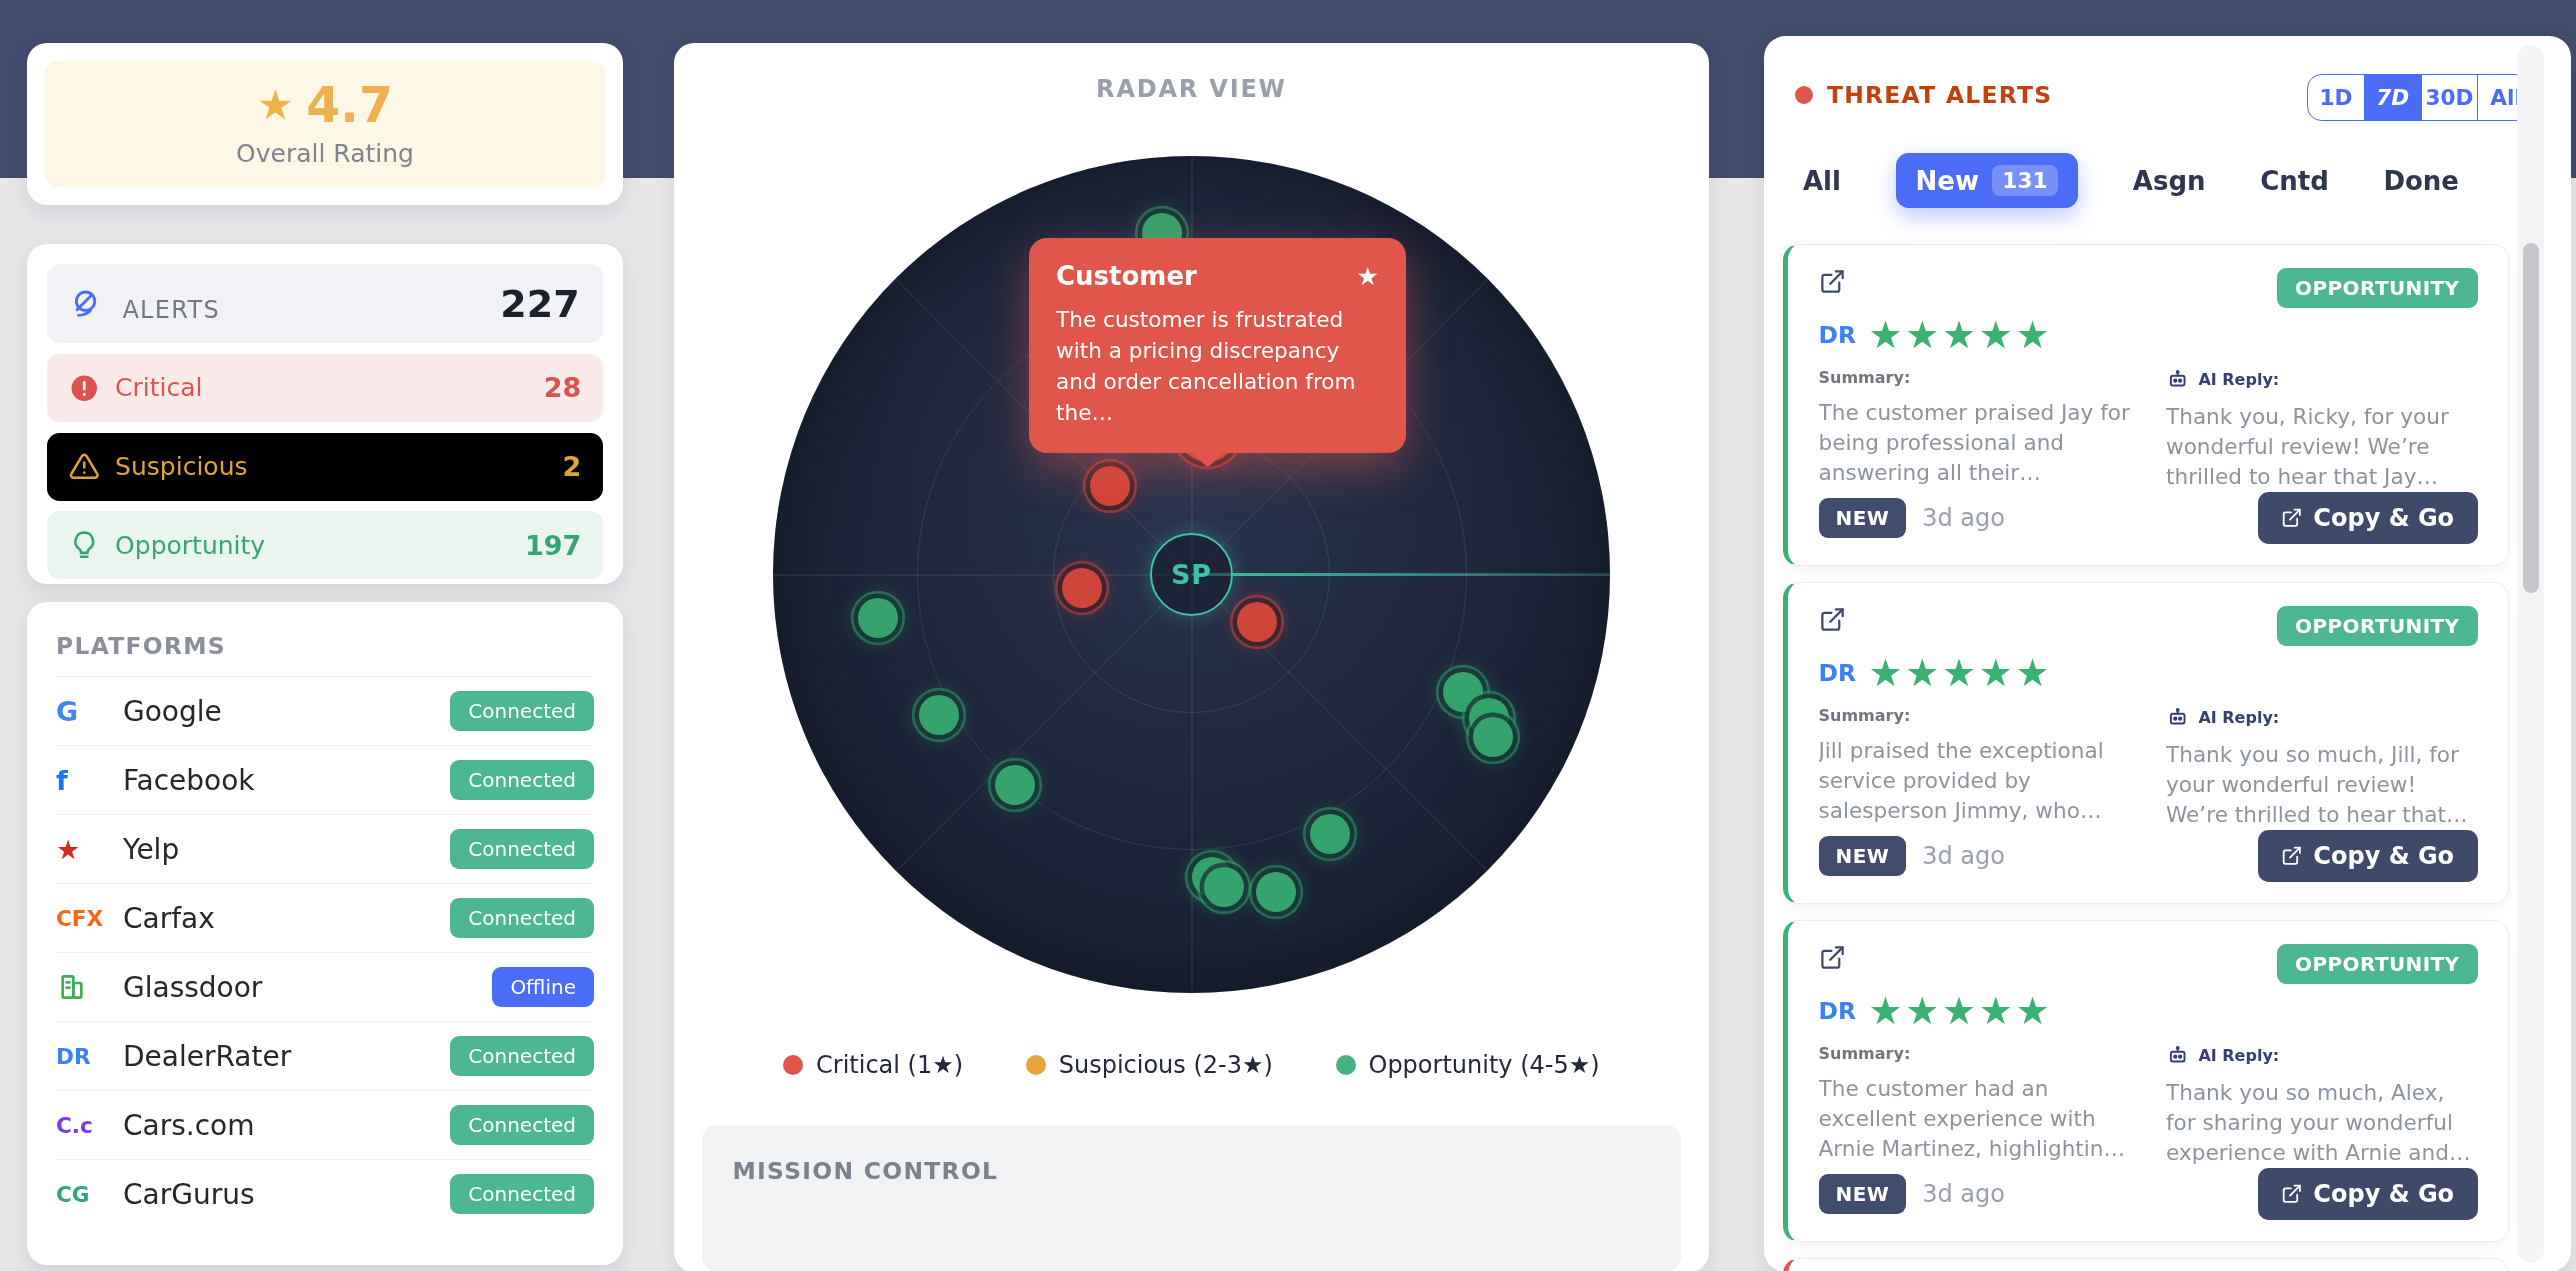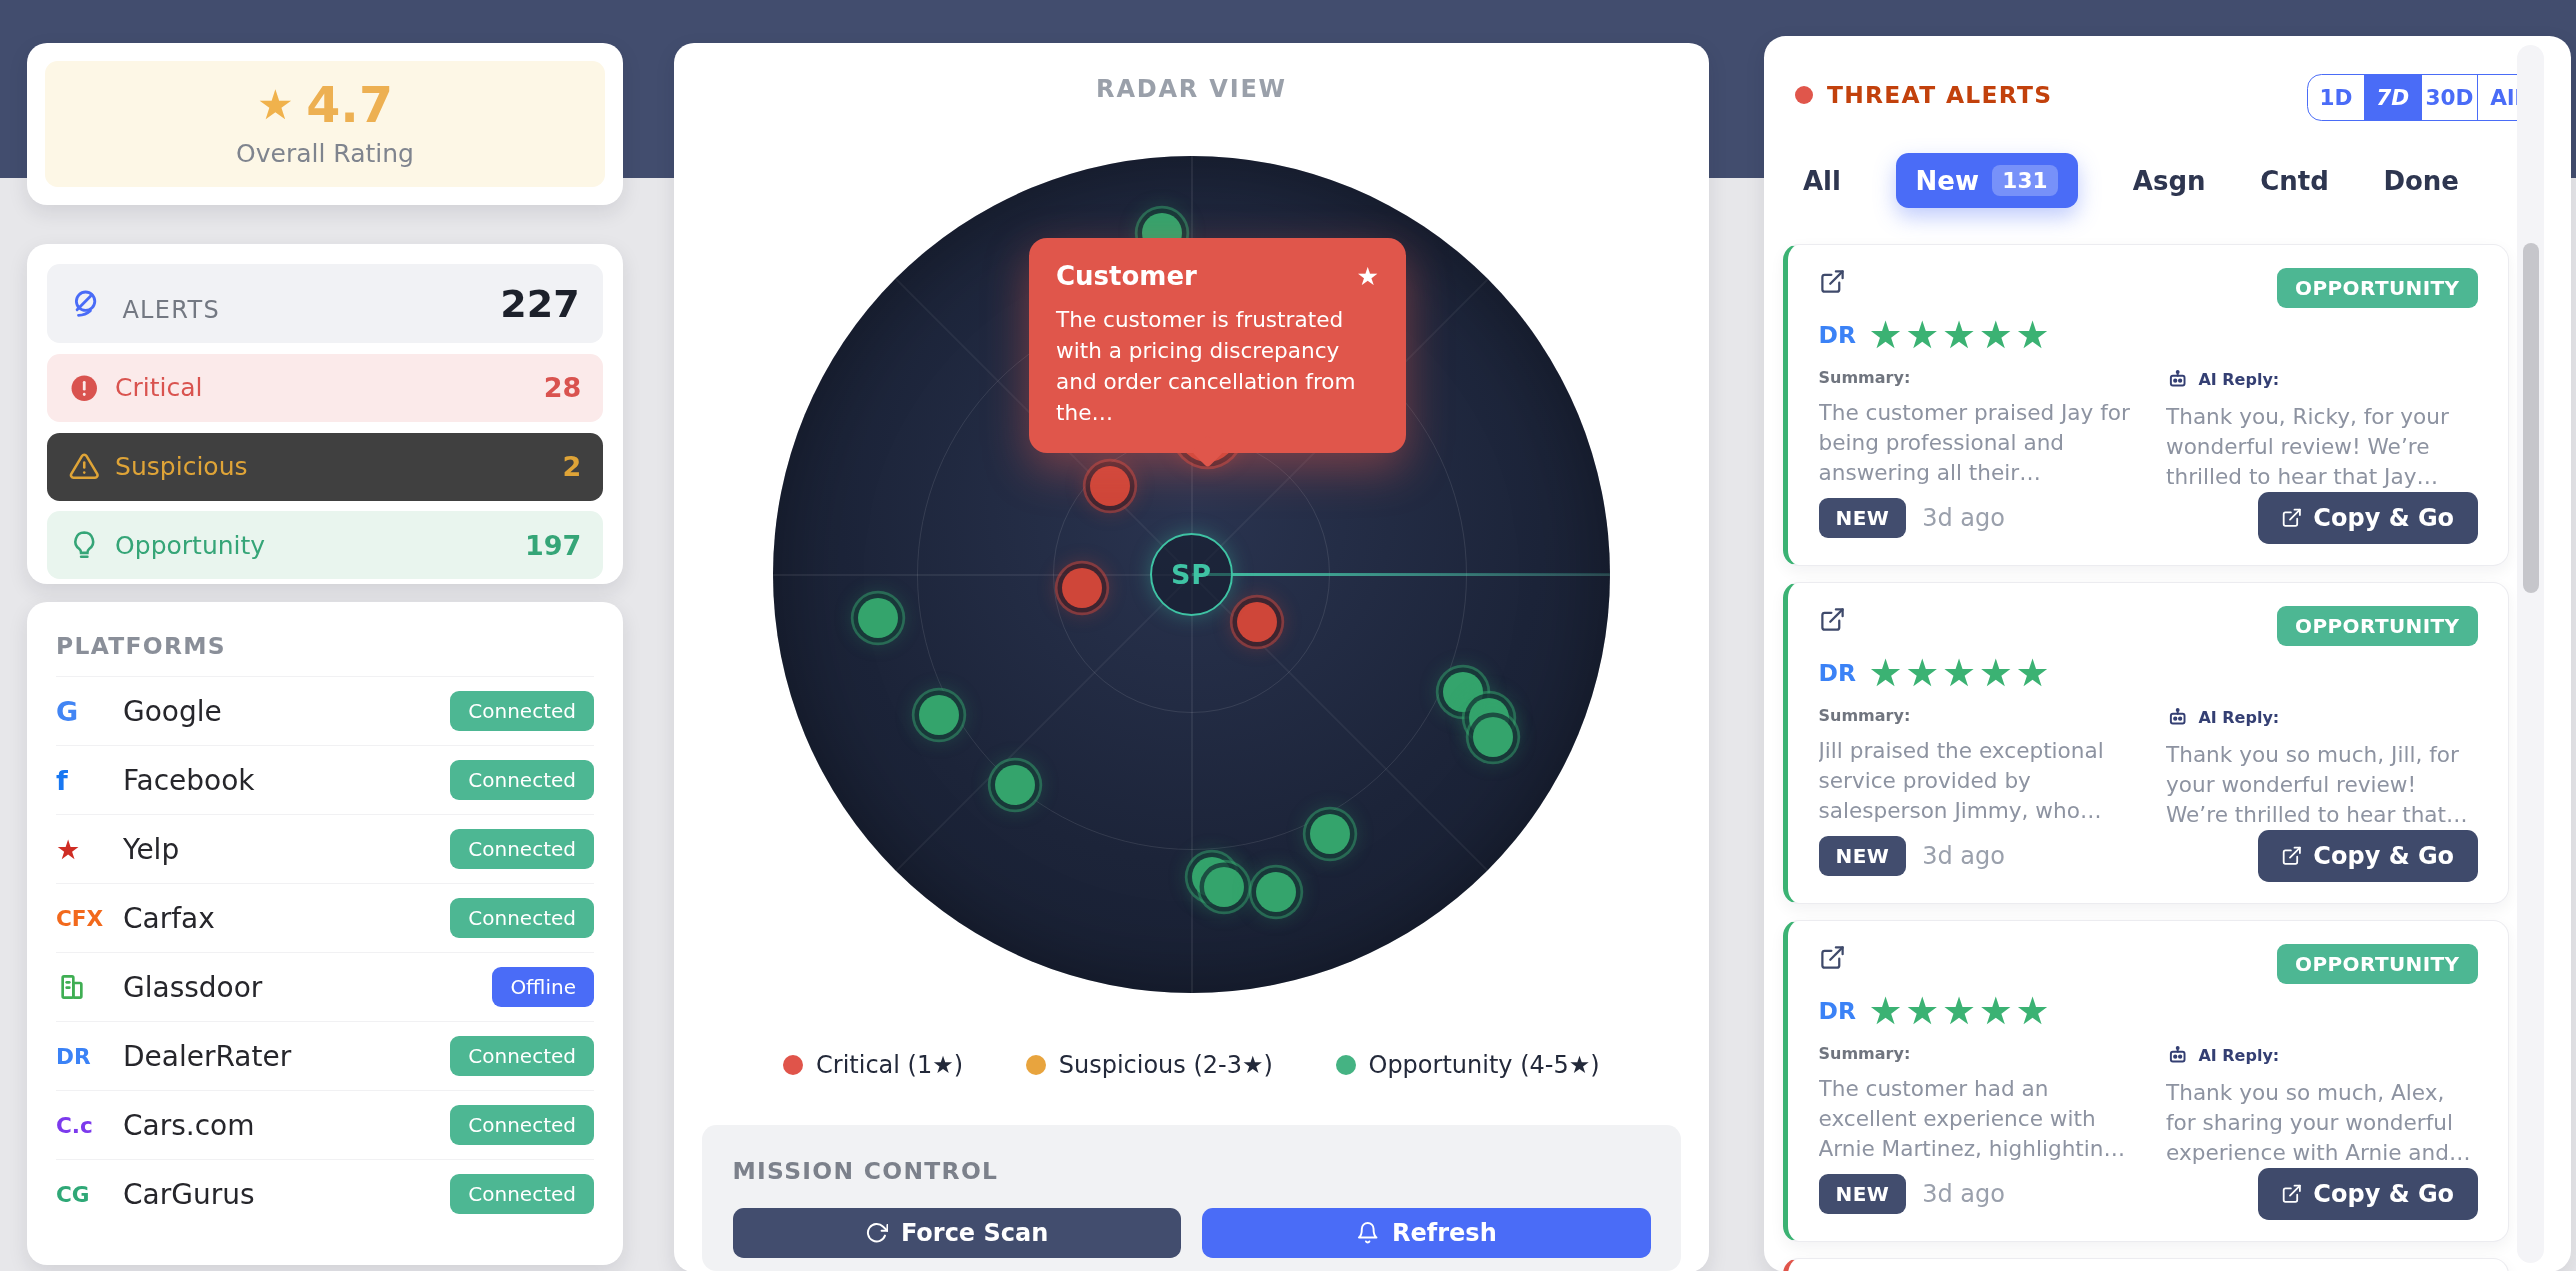--- a/index.html
+++ b/index.html
@@ -19,21 +19,21 @@
 
   .alerts-card { left:27px; top:244px; width:596px; height:340px; }
   .alerts-header { margin:20px 20px 10.8px; height:79px; background:#f1f2f5; border-radius:12.6px;
     display:flex; align-items:center; gap:18px; padding:0 23.4px; }
   .alerts-title { font-size:24px; font-weight:normal; color:#73788​2; color:#737882; letter-spacing:1.3px;margin-top:12px; }
   .alerts-total { margin-left:auto; font-size:38px; font-weight:bold; color:#1d212b; }
   .alert-row { margin:0 20px 10.8px; height:68px; border-radius:12.6px; display:flex; align-items:center;
     gap:16px; padding:0 21.6px; font-size:25px; }
   .alert-row .cnt { margin-left:auto; font-weight:bold; font-size:27px; }
   .row-critical { background:#fbeaea; color:#d9534f; }
-  .row-suspicious { background:#404040; color:#dfa437; }
+  .row-suspicious { background:#000000; color:#dfa437; }
   .row-opportunity { background:#e9f5ee; color:#35a577; }
   .icon { display:inline-flex; align-items:center; justify-content:center; }
 
   .platforms-card { left:27px; top:602px; width:596px; height:663px; padding:25px 29px; }
   .platforms-title { font-size:23.4px; font-weight:bold; color:#8a8f99; letter-spacing:1.3px; margin:5.4px 0 16px; }
   .pf-row { height:69px; display:flex; align-items:center; gap:20px; border-top:1.8px solid #f1f1f3; }
   .pf-row:first-of-type { border-top:none; }
   .pf-logo { width:47px; font-weight:bold; font-size:27px; display:flex; align-items:center; }
   .pf-logo.small { font-size:21.6px; }
   .pf-name { font-size:28px; color:#26262b; }
@@ -297,40 +297,20 @@
       <span>Suspicious (2-3★)</span>
     </div>
     <div class="legend-item">
       <span class="legend-dot" style="background:#45b383"></span>
       <span>Opportunity (4-5★)</span>
     </div>
   </div>
 
   <div class="mission">
     <div class="mission-title">MISSION CONTROL</div>
-    <div class="mission-buttons">
-      <button class="mc-btn btn-force">
-        <span class="icon">
-          <svg width="23.4" height="23.4" viewBox="0 0 24 24" fill="none" stroke="#fff" stroke-width="2" stroke-linecap="round" stroke-linejoin="round">
-            <polyline points="23 4 23 10 17 10"></polyline>
-              <path d="M20.49 15a9 9 0 1 1-2.12-9.36L23 10"></path>
-          </svg>
-        </span>
-        <span>Force Scan</span>
-      </button>
-      <button class="mc-btn btn-refresh">
-        <span class="icon">
-          <svg width="23.4" height="23.4" viewBox="0 0 24 24" fill="none" stroke="#fff" stroke-width="2" stroke-linecap="round" stroke-linejoin="round">
-            <path d="M18 8A6 6 0 0 0 6 8c0 7-3 9-3 9h18s-3-2-3-9"></path>
-              <path d="M13.73 21a2 2 0 0 1-3.46 0"></path>
-          </svg>
-        </span>
-        <span>Refresh</span>
-      </button>
-    </div>
   </div>
 </div>
 
 <div class="card threat-panel">
   <div class="tp-header">
     <span class="tp-dot"></span>
     <span class="tp-title">THREAT ALERTS</span>
   </div>
 
   <div class="segmented">

